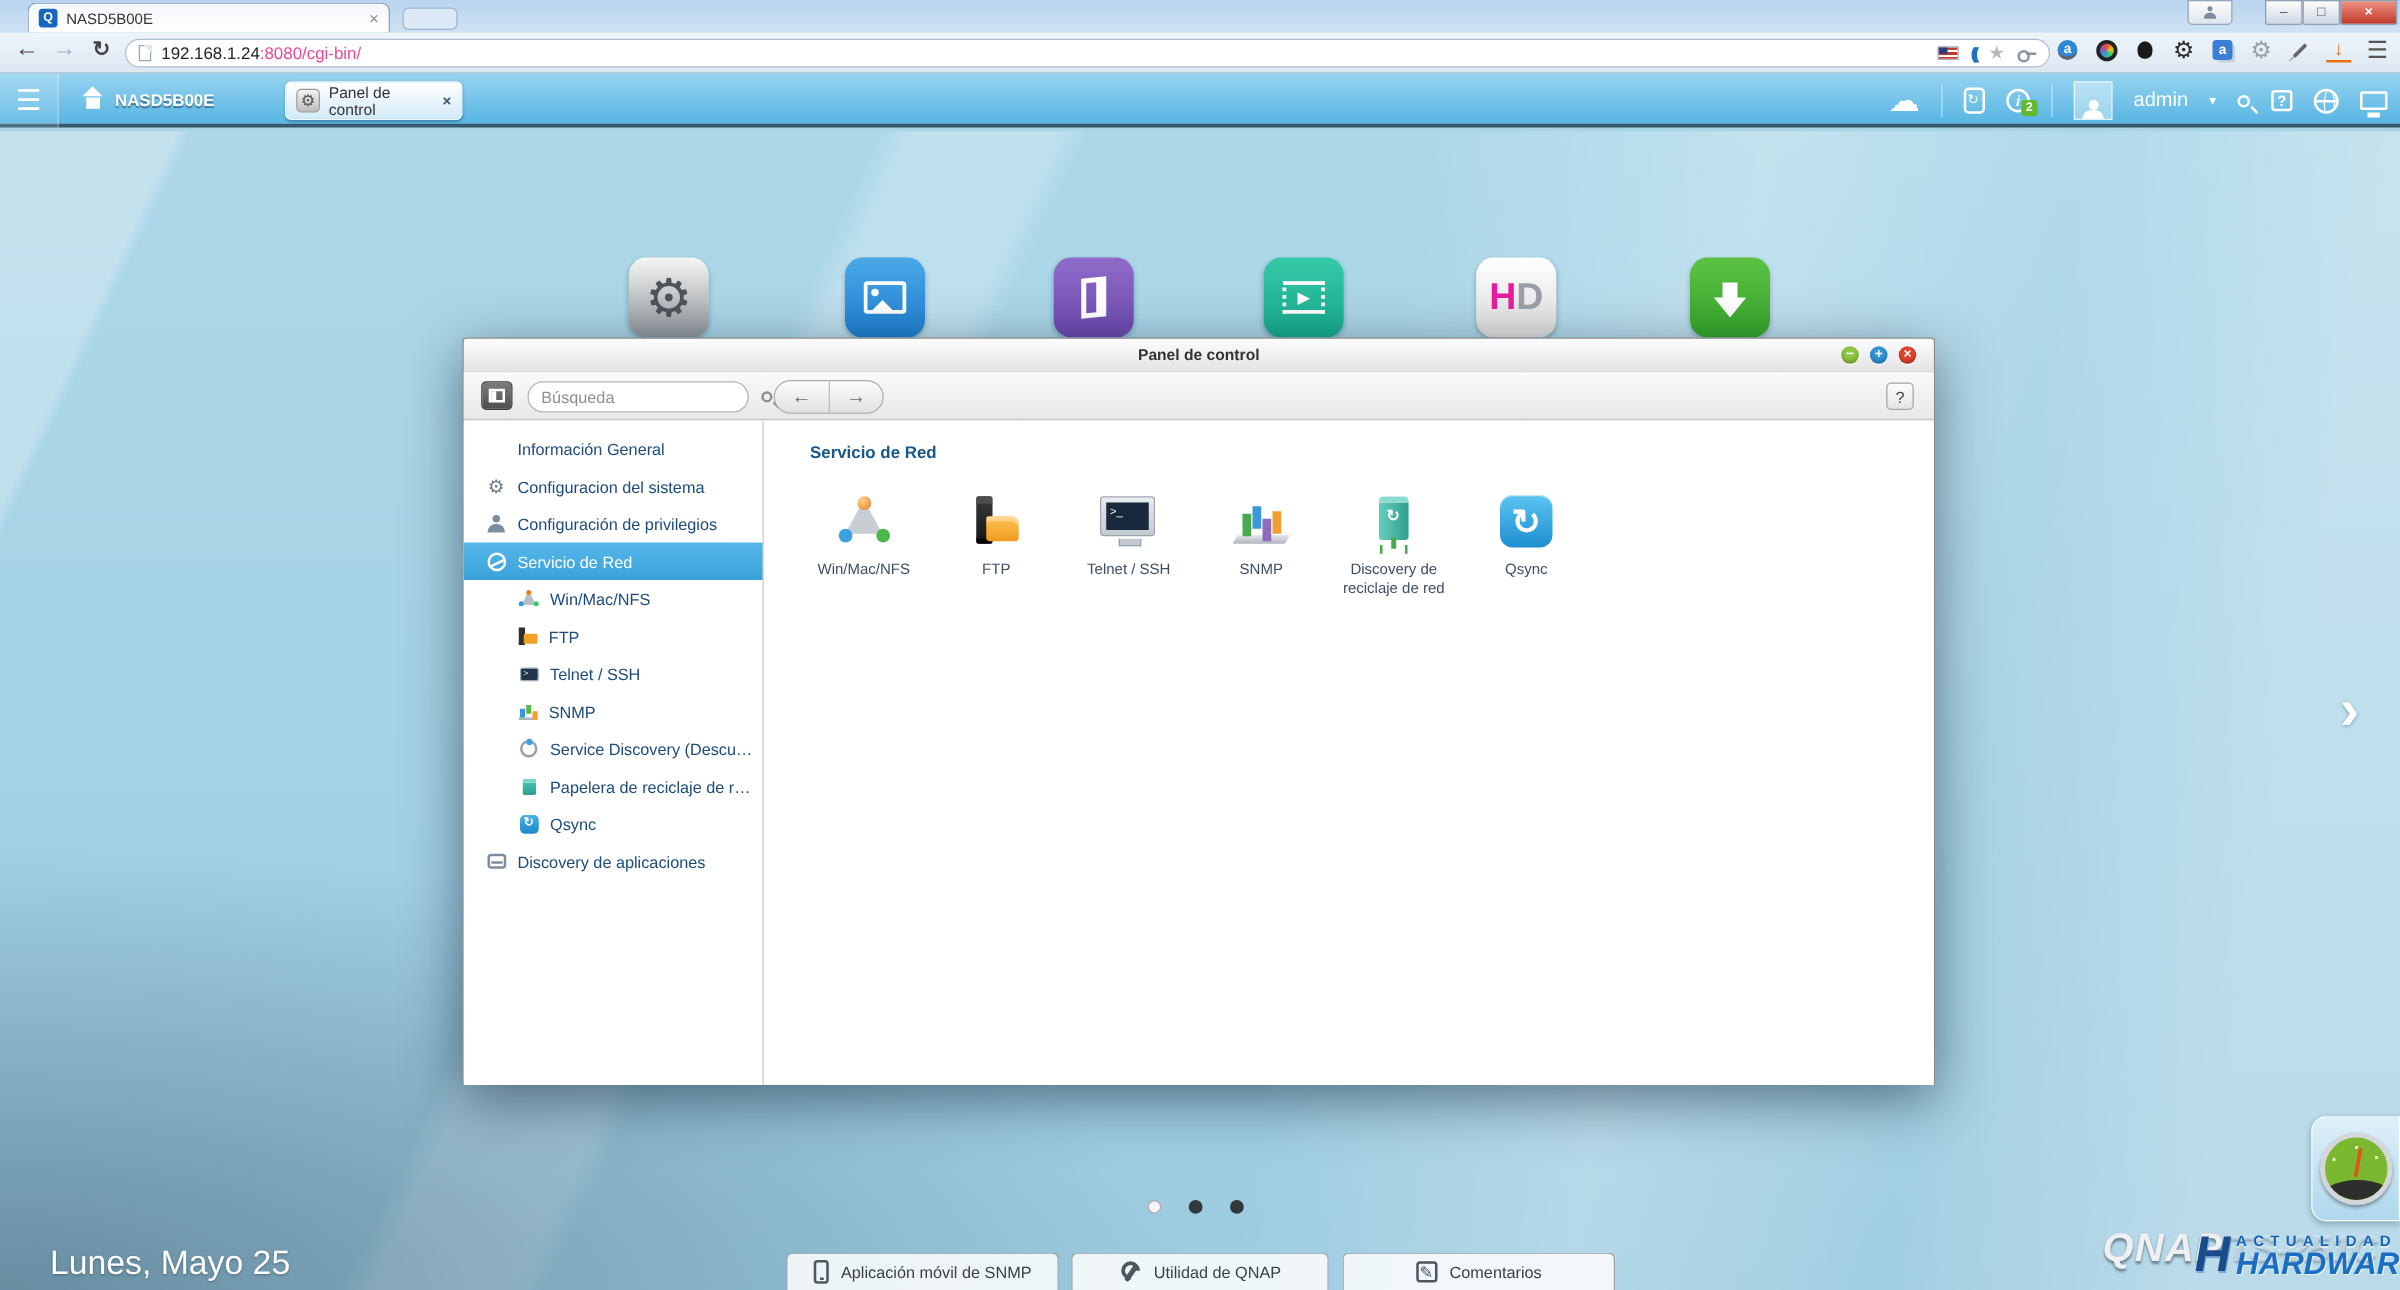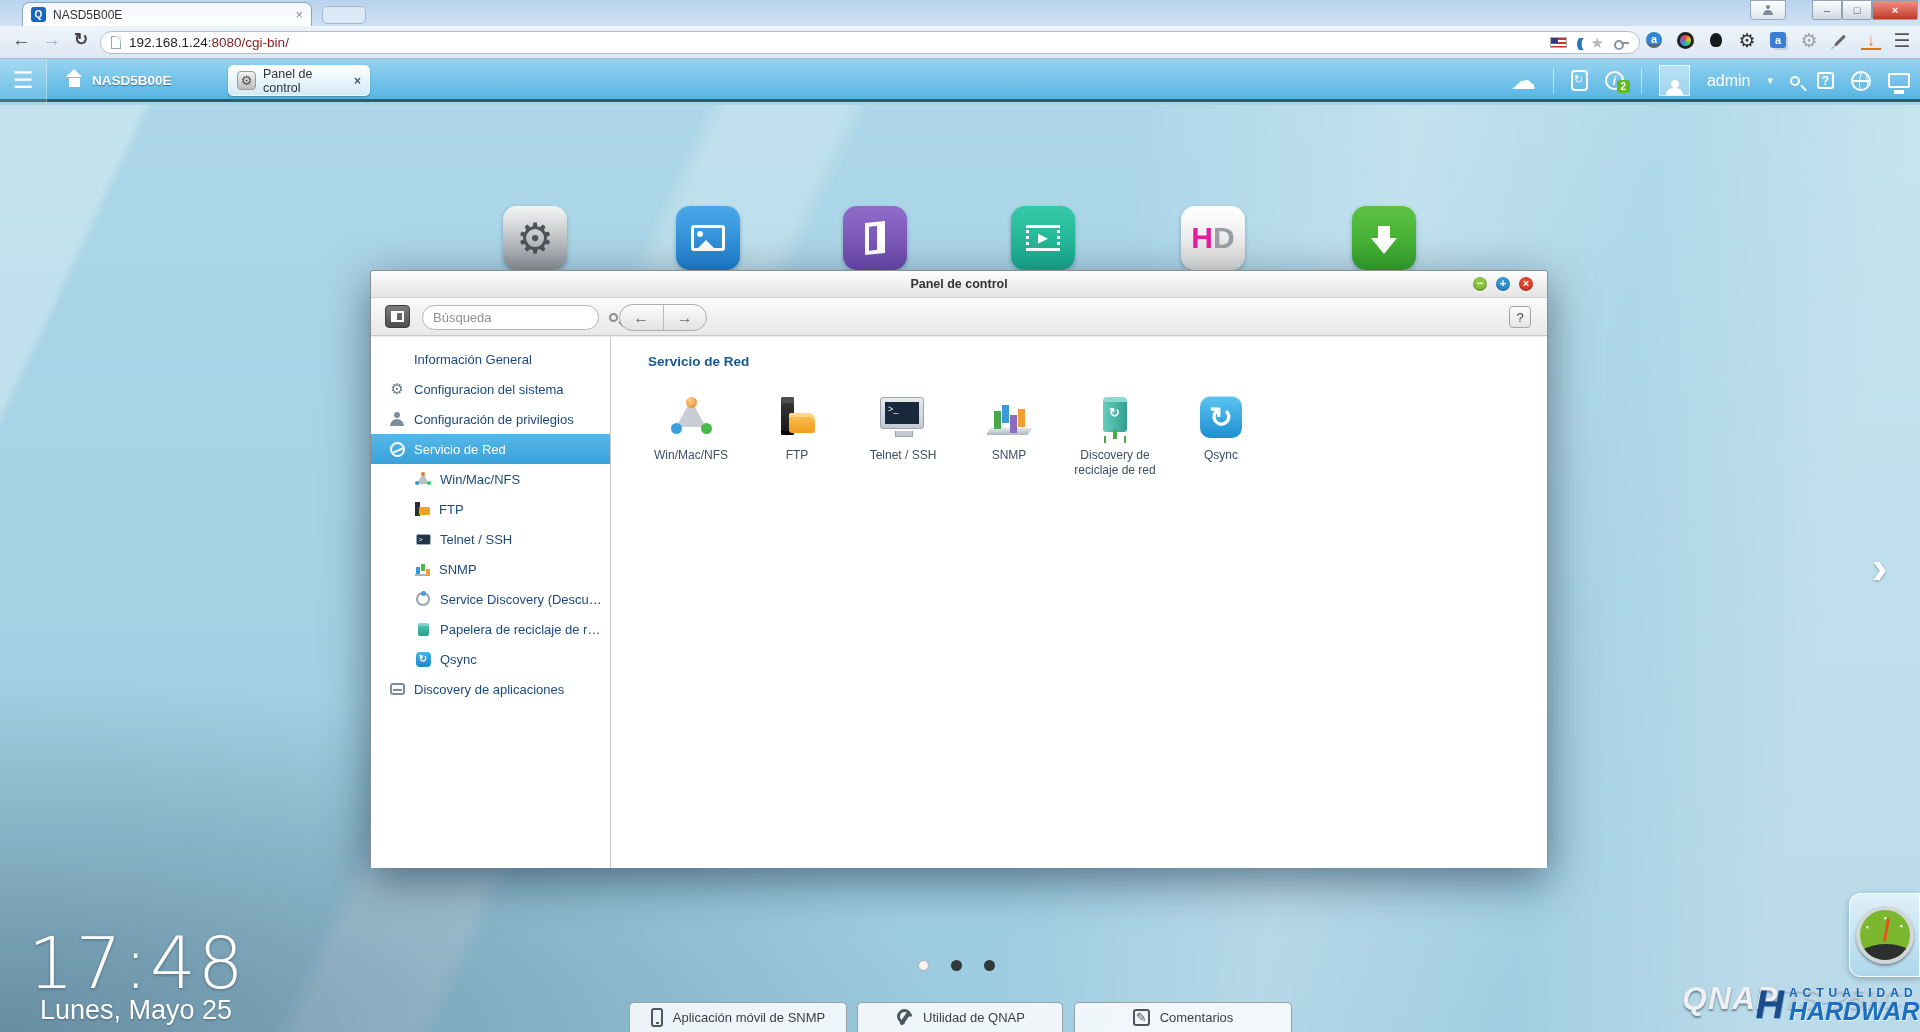--- a/index.html
+++ b/index.html
@@ -30,21 +30,21 @@
 
   .btoolbar { position:absolute; left:0; top:26px; width:1920px; height:33px;
     background:linear-gradient(#eef4fa,#dde8f3); border-bottom:1px solid #aabccd; }
   .navglyph { position:absolute; top:3px; font-size:19px; font-weight:bold; color:#555; }
   .urlbar { position:absolute; left:100px; top:5px; width:1540px; height:23px; background:#fff;
     border:1px solid #aebfd0; border-radius:12px; display:flex; align-items:center; padding:0 10px; gap:8px; }
   .docicon { width:10px; height:13px; background:#fff; border:1px solid #9aa7b5; position:relative; }
   .docicon:after { content:""; position:absolute; right:-1px; top:-1px; border:3px solid #dde6ef;
     border-left-color:transparent; border-bottom-color:transparent; }
   .urltext { font-size:13.5px; color:#222; }
-  .urltext .rest { color:#7f1d1d; }
+  .urltext .rest { color:#ec4899; }
   .urlbar-right { margin-left:auto; display:flex; align-items:center; gap:10px; }
   .flagicon { width:17px; height:11px; background:repeating-linear-gradient(#c0392b 0 2px,#fff 2px 4px); position:relative; border:1px solid #aab; }
   .flagicon:after { content:""; position:absolute; left:0; top:0; width:7px; height:5px; background:#2c3e80; }
   .swooshicon { color:#1e73be; font-weight:bold; font-size:13px; letter-spacing:-3px; }
   .glyph16 { font-size:15px; line-height:1; }
   .keyicon { width:15px; height:6px; position:relative; }
   .keyicon:before { content:""; position:absolute; left:0; top:0; width:6px; height:6px; border:2px solid #8a93a0; border-radius:50%; }
   .keyicon:after { content:""; position:absolute; left:7px; top:2px; width:8px; height:2px; background:#8a93a0; box-shadow:5px 2px 0 -1px #8a93a0, 2px 2px 0 -1px #8a93a0; }
   .extrow { position:absolute; right:8px; top:4px; display:flex; align-items:center; gap:11px; }
   .exticon { width:20px; height:20px; display:flex; align-items:center; justify-content:center; font-size:15px; }
@@ -519,21 +519,20 @@
             <div class="appicon">
                 <span class="a-qsync">↻</span>
               </div>
             <div class="applbl">Qsync</div>
           </div>
         </div>
       </div>
     </div>
   </div>
 
-  <div class="clock">17:48</div>
   <div class="clockdate">Lunes, Mayo 25</div>
 
   <div class="brand">
     <span class="q">QNAP</span><span class="m">TS-251C</span>
   </div>
   <div class="wmark">
     <span class="h">H</span>
     <span class="tx">
       <span class="t1">ACTUALIDAD</span>
       <span class="t2">HARDWARE</span>

